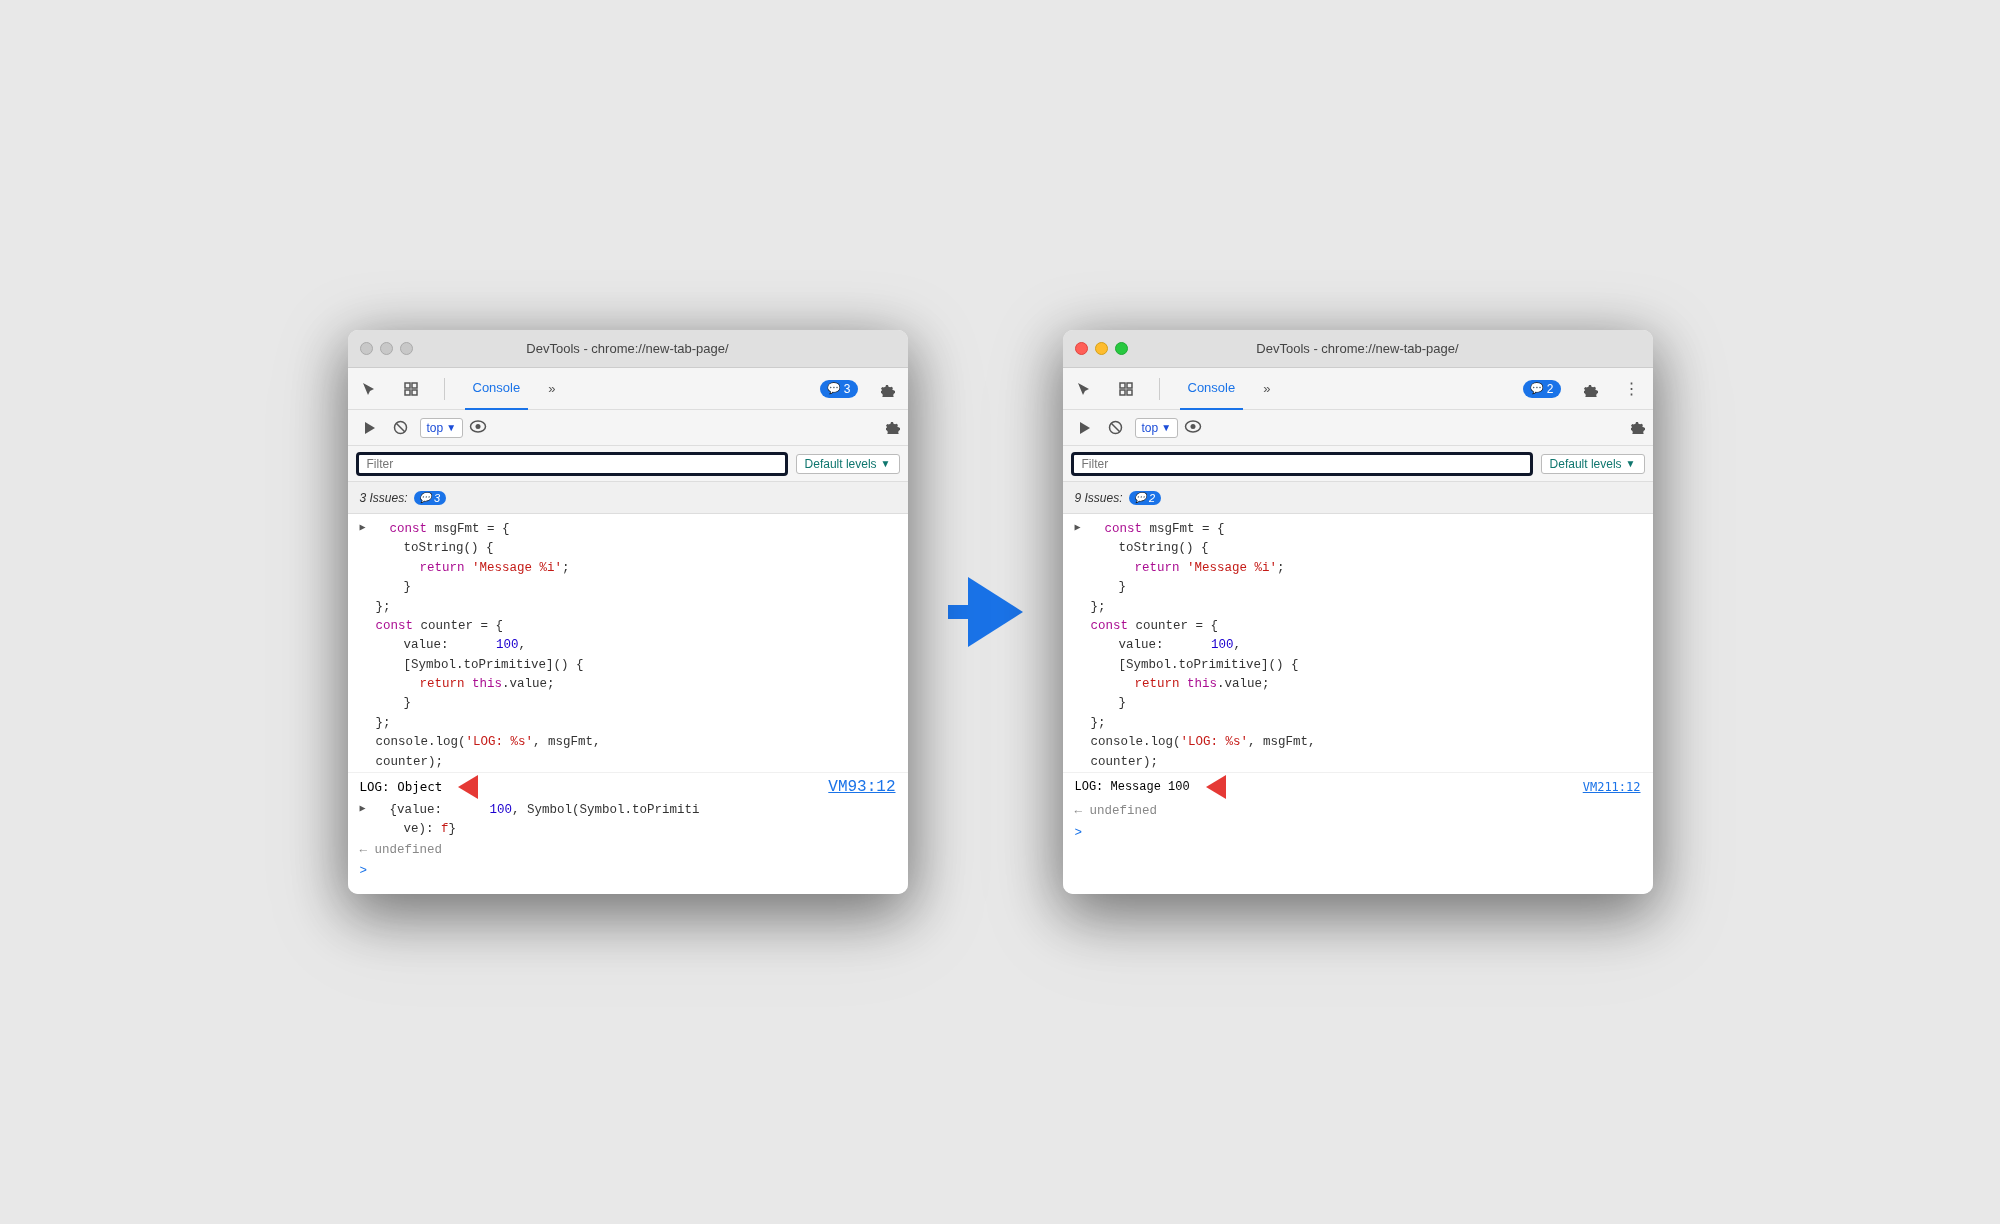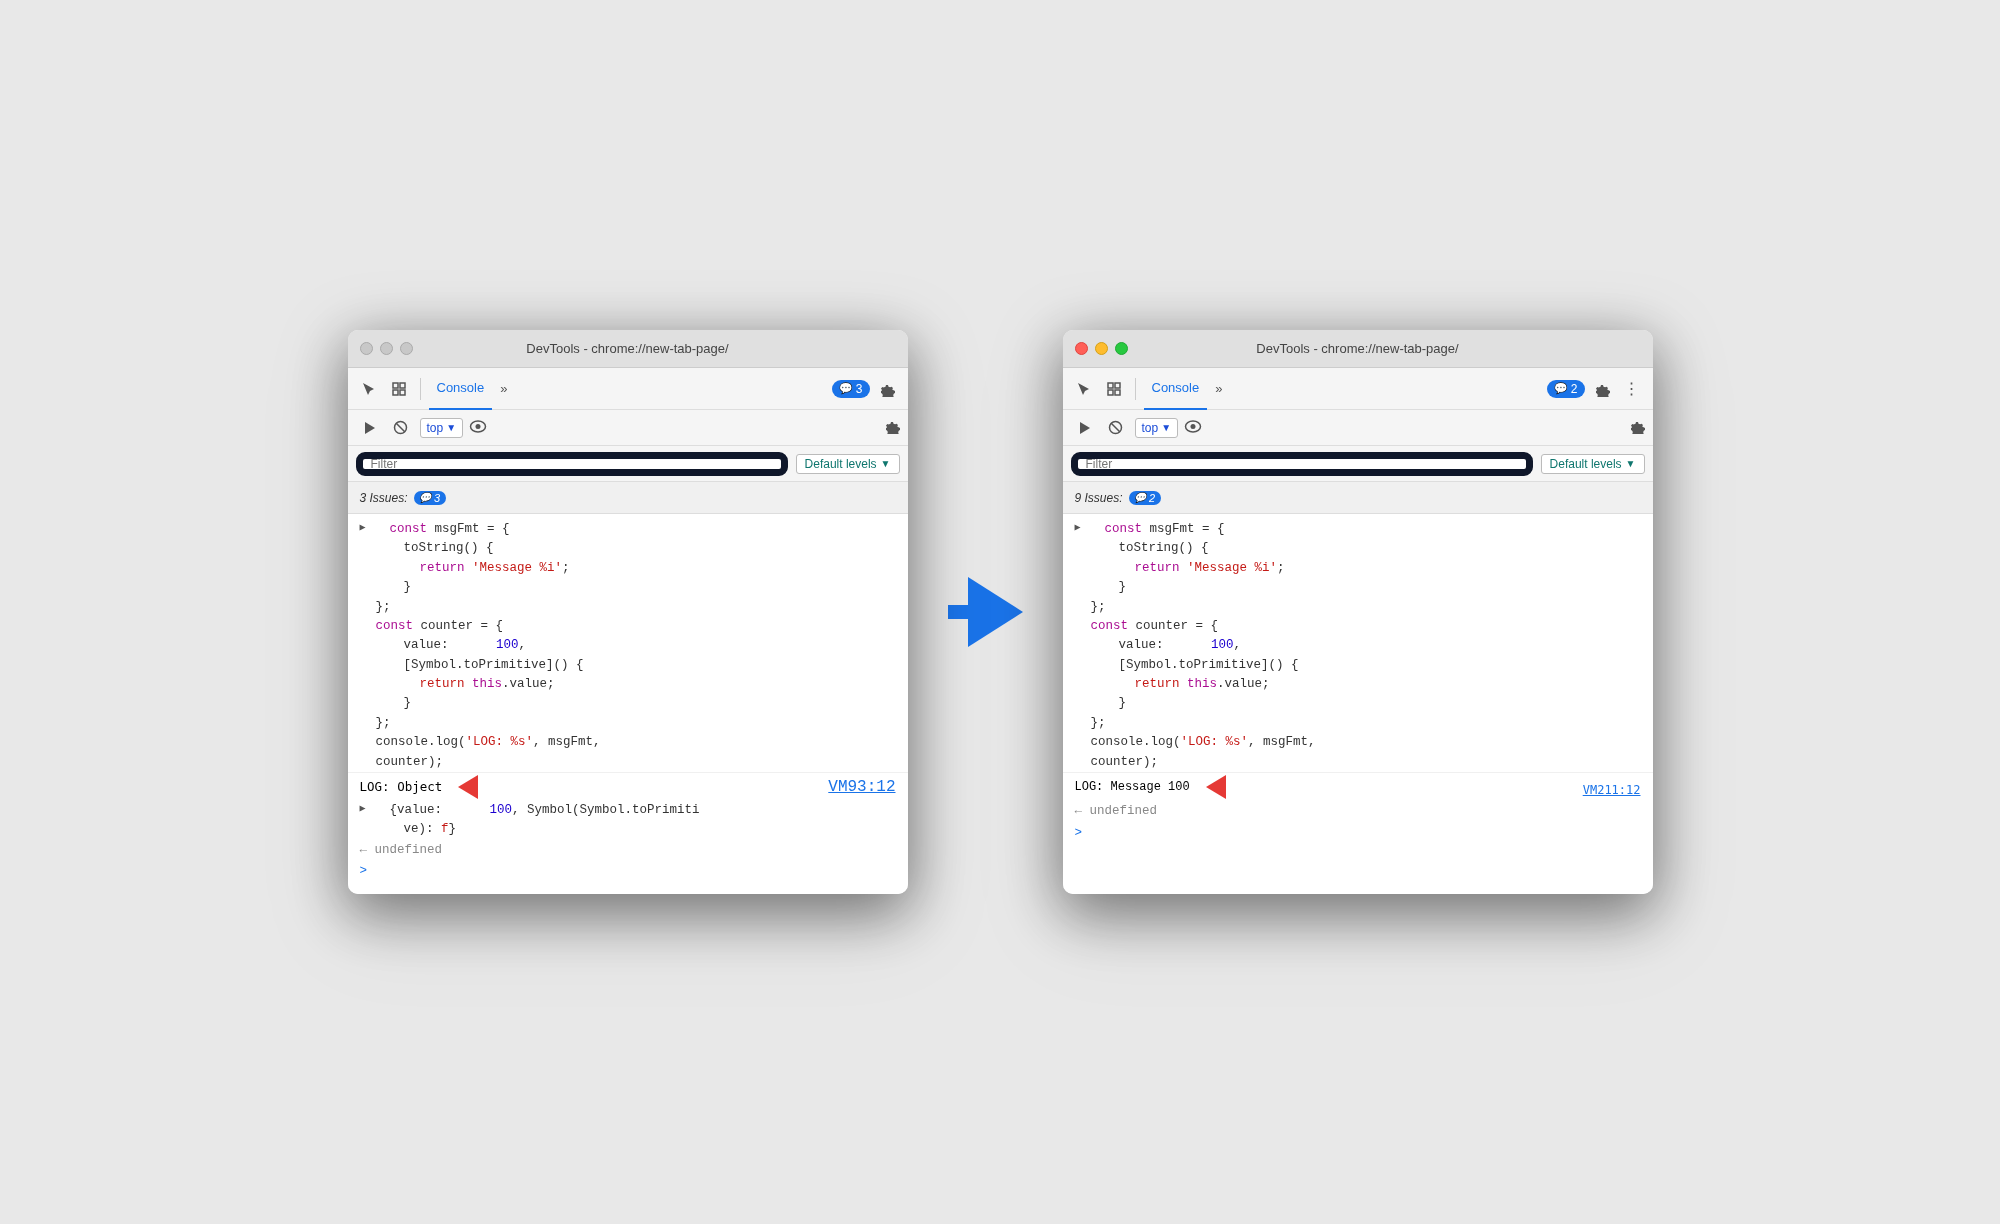--- a/index.html
+++ b/index.html
@@ -62,21 +62,21 @@
     .tl-green { background: #28c840; border: 1px solid #1faa34; }
     .tl-gray { background: #c8c8c8; border: 1px solid #aaa; }
     
     .toolbar {
       background: #f5f5f5;
       height: 42px;
       display: flex;
       align-items: center;
       padding: 0 8px;
       border-bottom: 1px solid #ddd;
-      gap: 4px;
+      gap: 16px;
     }
     .toolbar-icon {
       width: 26px;
       height: 26px;
       display: flex;
       align-items: center;
       justify-content: center;
       border-radius: 3px;
       cursor: pointer;
       color: #555;
@@ -154,22 +154,22 @@
       height: 36px;
       display: flex;
       align-items: center;
       padding: 0 8px;
       border-bottom: 1px solid #ddd;
       gap: 8px;
     }
     .filter-input {
       flex: 1;
       height: 24px;
-      border: 7px solid #0f172a;
-      border-radius: 9px;
+      border: 3px solid #0f172a;
+      border-radius: 4px;
       padding: 0 8px;
       font-size: 12px;
       background: #fff;
       color: #333;
     }
     .default-levels {
       display: flex;
       align-items: center;
       gap: 4px;
       font-size: 12px;
@@ -213,21 +213,21 @@
       line-height: 1.5;
       min-height: 380px;
     }
     .c-keyword { color: #aa0d91; }
     .c-string { color: #c41a16; }
     .c-number { color: #1c00cf; margin-left: 40px; }
     .c-link { color: #1a73e8; text-decoration: underline; cursor: pointer; }
 
     .log-line {
       display: flex;
-      align-items: flex-end;
+      align-items: center;
       justify-content: space-between;
       padding: 2px 12px;
       position: relative;
     }
     .log-line-content {
       display: flex;
       align-items: center;
       gap: 8px;
       flex: 1;
     }

